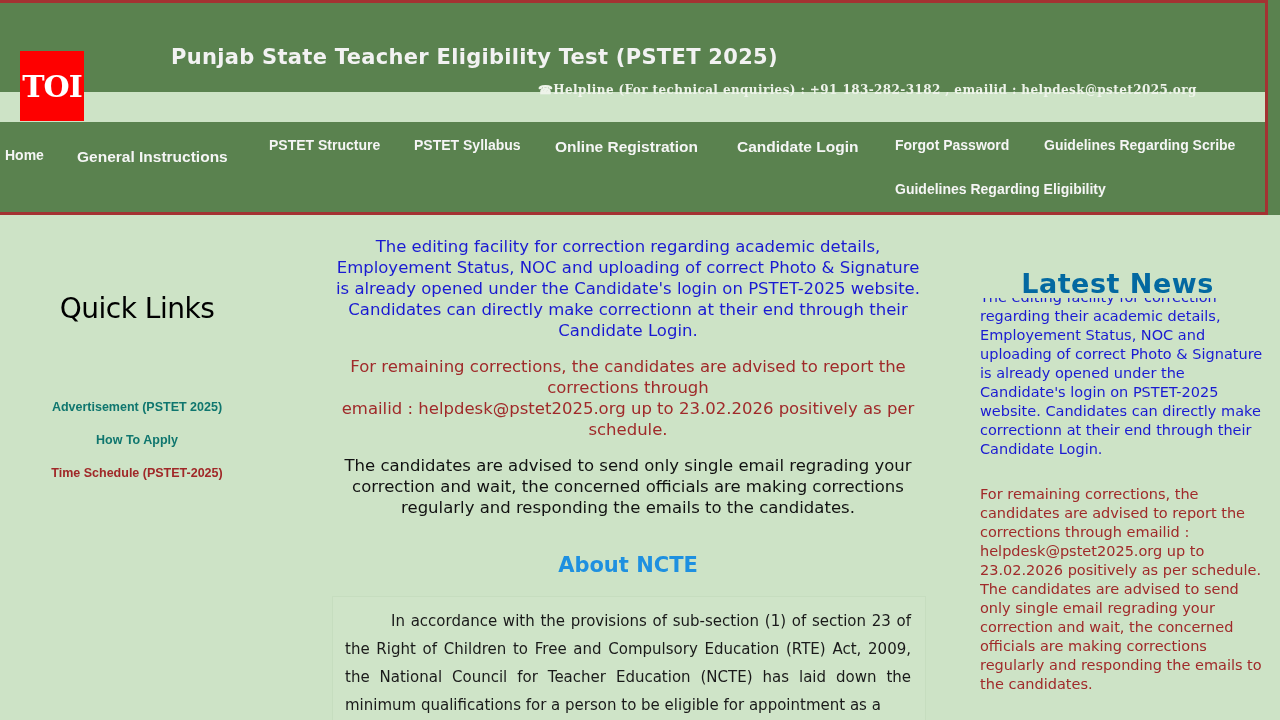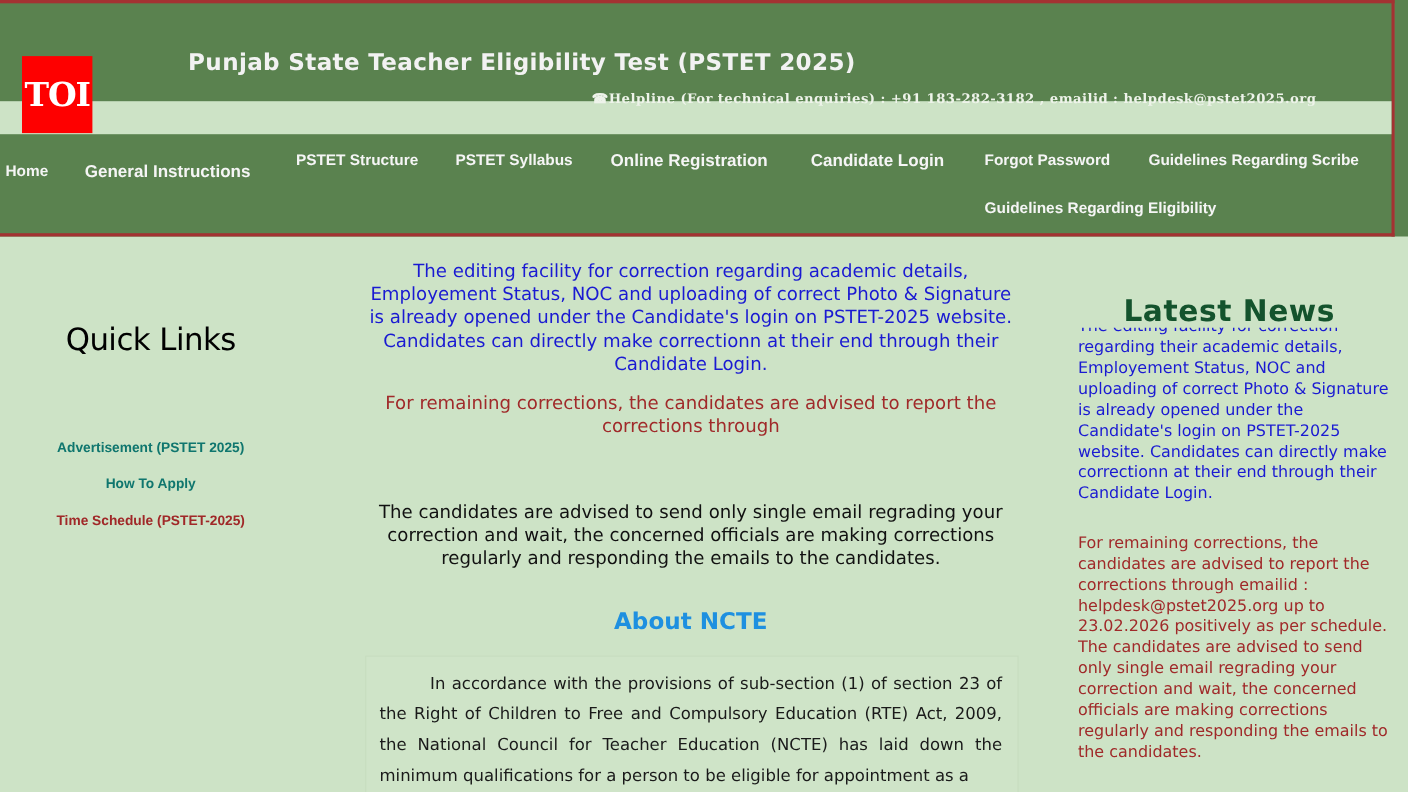--- a/index.html
+++ b/index.html
@@ -70,21 +70,21 @@
     position: absolute; left: 332px; top: 596px; width: 594px; height: 140px;
     background: #cfe4c8; border: 1px solid #c6ddbf; padding: 10px 14px 0 12px;
   }
   .about-text {
     color: #1a1a1a; font-size: 15px; line-height: 28px; text-align: justify;
     text-indent: 46px;
   }
 
   .news-title {
     position: absolute; left: 965px; width: 305px; top: 268px; text-align: center;
-    color: #14532d; font-size: 27px; letter-spacing: 0.5px;
+    color: #0369a1; font-size: 27px; letter-spacing: 0.5px;
   }
   .news-clip {
     position: absolute; left: 980px; top: 298px; width: 285px; height: 422px; overflow: hidden;
   }
   .news-inner { position: relative; top: -10px; font-size: 14.5px; line-height: 19px; }
   .news-blue { color: #1a1ad2; }
   .news-red { color: #a02a2a; margin-top: 26px; }
 </style>
 </head>
 <body>
@@ -113,20 +113,21 @@
   <h2 class="quick-links-title">Quick Links</h2>
   <a class="ql-link ql-blue" style="top:400px;">Advertisement (PSTET 2025)</a>
   <a class="ql-link ql-blue" style="top:433px;">How To Apply</a>
   <a class="ql-link ql-red" style="top:466px;">Time Schedule (PSTET-2025)</a>
 </aside>
 
 <main>
   <p class="center notice-blue">The editing facility for correction regarding academic details, Employement Status, NOC and uploading of correct Photo &amp; Signature is already opened under the Candidate's login on PSTET-2025 website. Candidates can directly make correctionn at their end through their Candidate Login.</p>
   <div class="center notice-red">
     <div>For remaining corrections, the candidates are advised to report the corrections through</div>
+    <div>emailid : helpdesk@pstet2025.org up to 23.02.2026 positively as per schedule.</div>
   </div>
   <p class="center notice-black">The candidates are advised to send only single email regrading your correction and wait, the concerned officials are making corrections regularly and responding the emails to the candidates.</p>
   <h2 class="about-title">About NCTE</h2>
   <div class="about-box">
     <p class="about-text">In accordance with the provisions of sub-section (1) of section 23 of the Right of Children to Free and Compulsory Education (RTE) Act, 2009, the National Council for Teacher Education (NCTE) has laid down the minimum qualifications for a person to be eligible for appointment as a</p>
   </div>
 </main>
 
 <aside>
   <h2 class="news-title">Latest News</h2>

